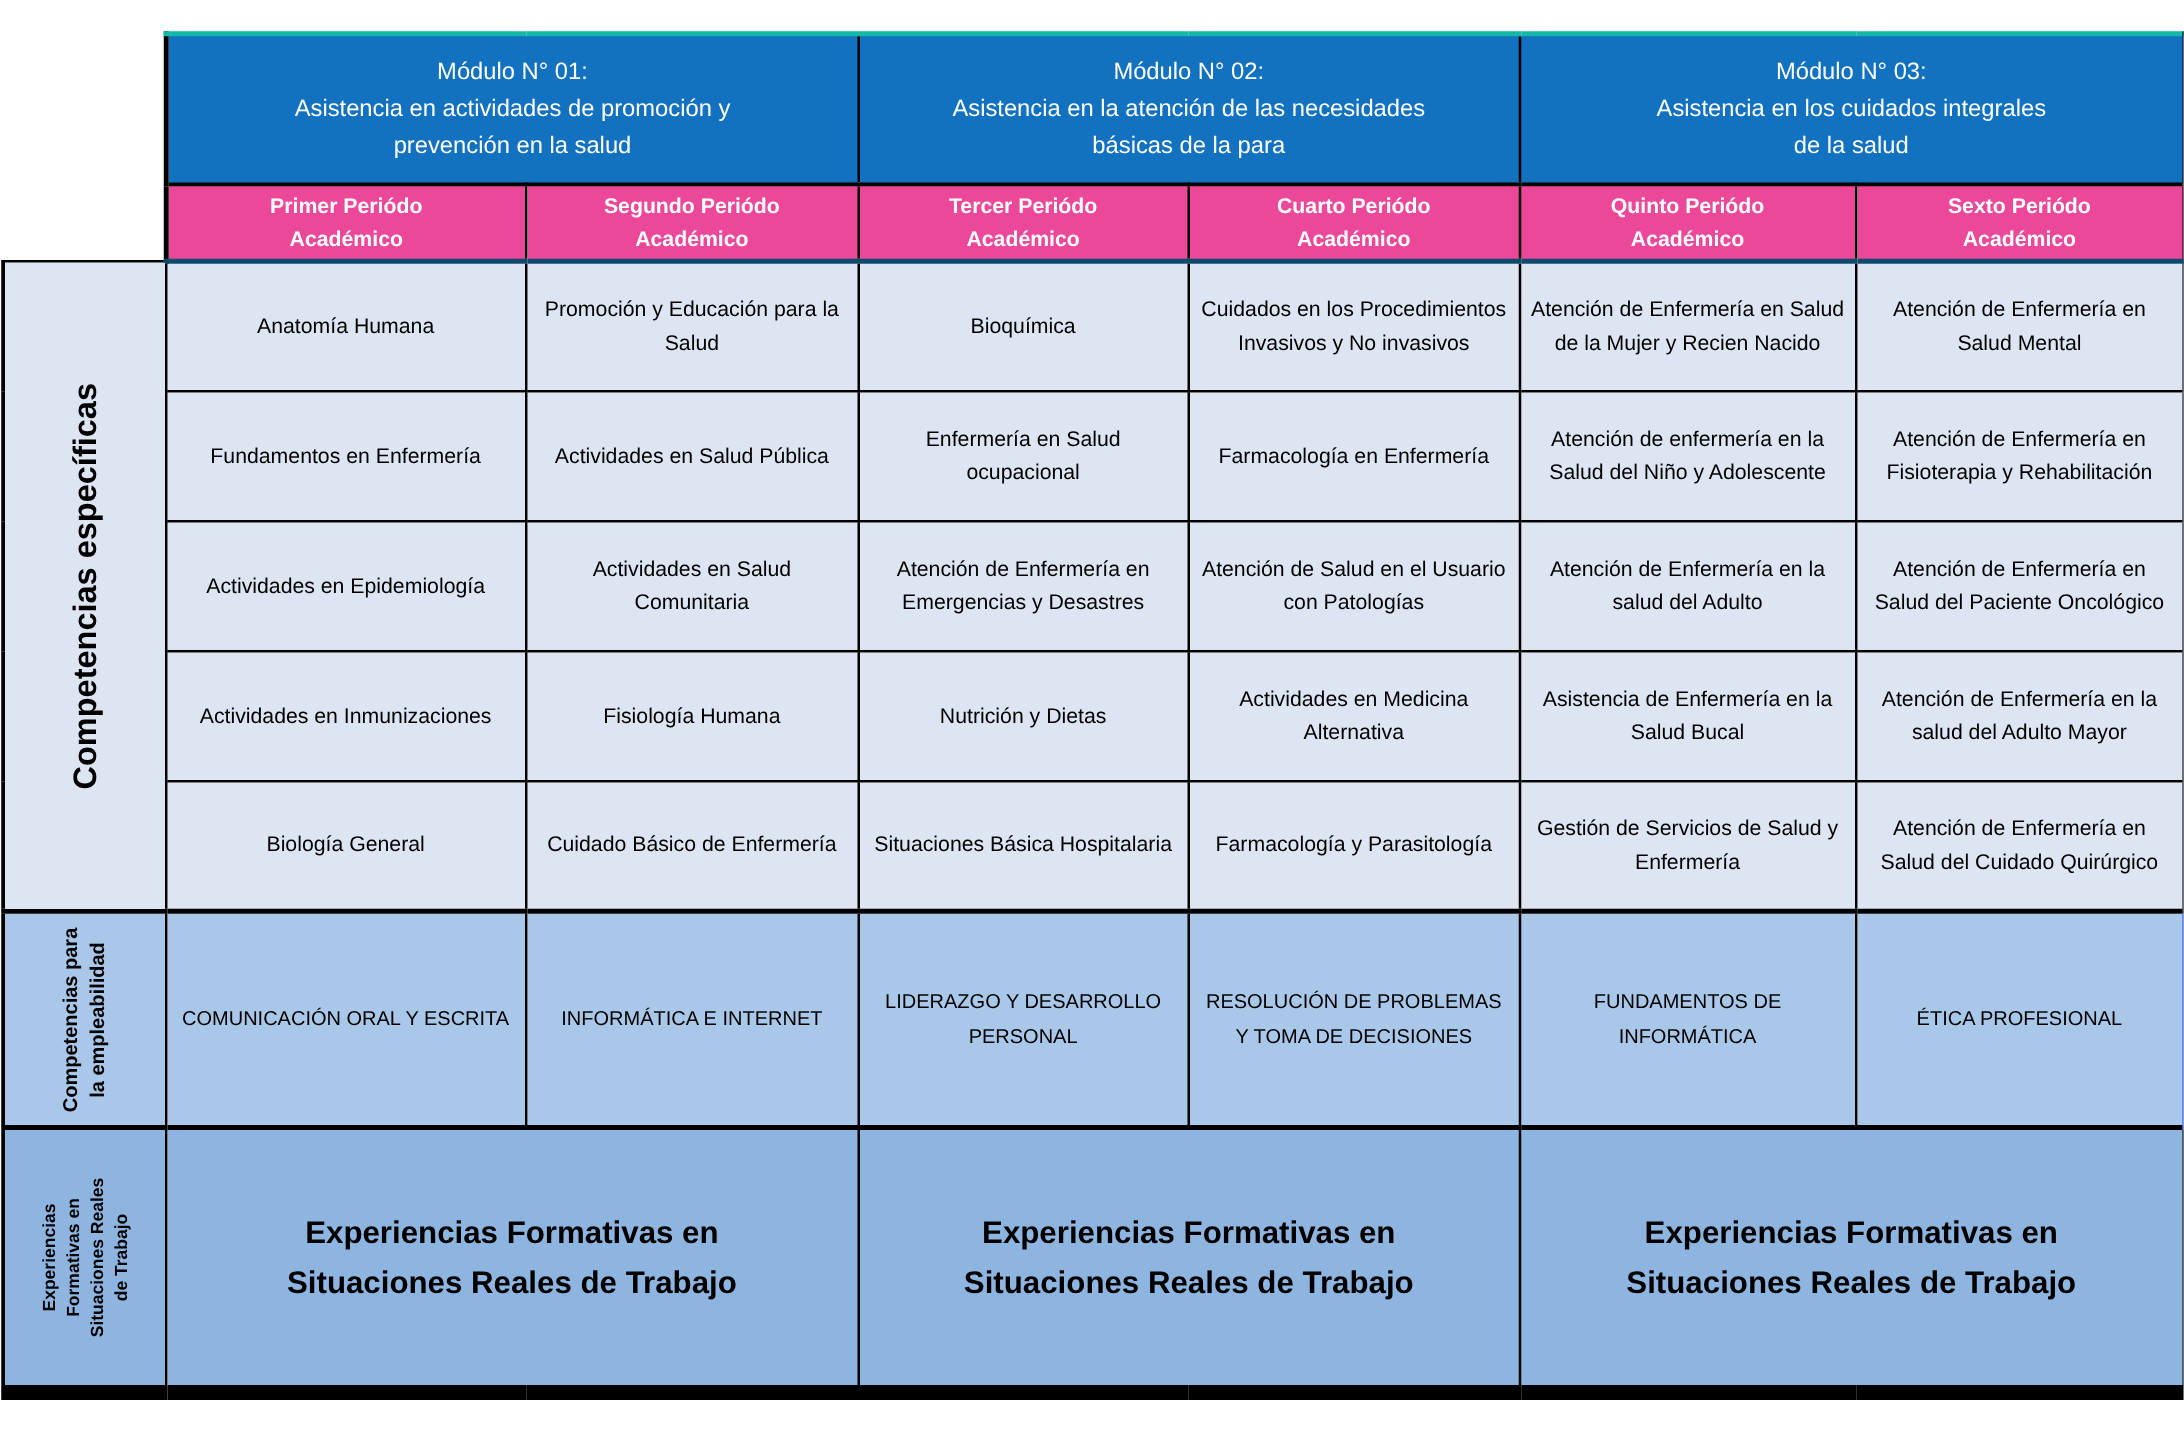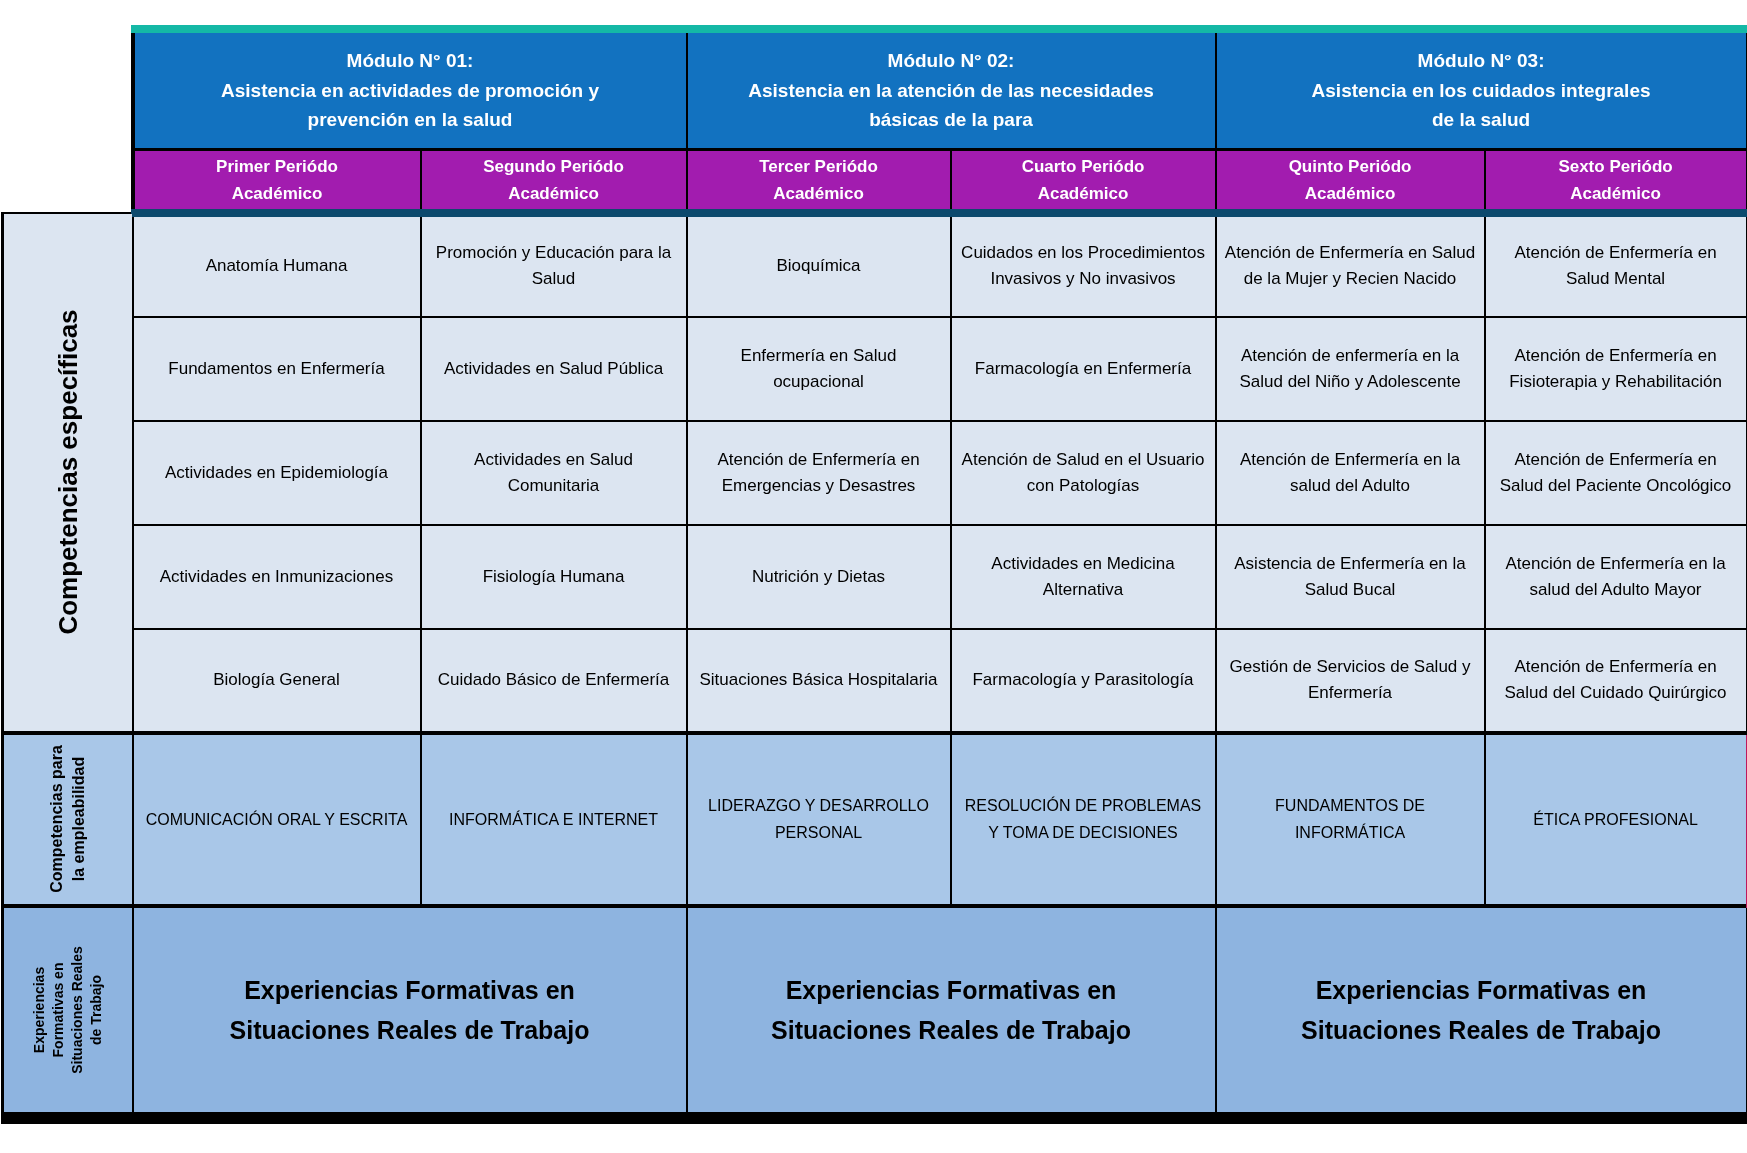--- a/index.html
+++ b/index.html
@@ -45,56 +45,56 @@
 
   tr.module-row  { height: 120px; }
   tr.period-row  { height: 62px; }
   tr.course-row  { height: 104px; }
   tr.emp-row     { height: 173px; }
   tr.exp-row     { height: 212px; }
 
   td.module-cell {
     background: #1272C0;
     color: #ffffff;
-    font-weight: bold;
+    font-weight: normal;
     font-size: 19px;
     line-height: 1.55;
-    border-top: 8px solid #14b8a6;
+    border-top: 4px solid #14b8a6;
     border-bottom: 3px solid #000;
   }
   td.module-cell.first { border-left: 4px solid #000; }
   td.module-cell.last  { border-right: 4px solid #000; }
 
   td.period-cell {
-    background: #a21caf;
+    background: #ec4899;
     color: #ffffff;
     font-weight: bold;
     font-size: 17px;
     line-height: 1.6;
-    border-bottom: 8px solid #0c4a6e;
+    border-bottom: 4px solid #0c4a6e;
   }
   td.period-cell.first { border-left: 4px solid #000; }
   td.period-cell.last  { border-right: 4px solid #000; }
 
   td.course-cell {
     background: #DCE5F1;
     color: #000000;
     font-size: 17px;
     line-height: 1.55;
   }
   td.course-cell.last { border-right: 4px solid #000; }
 
   td.emp-cell {
     background: #A9C7E8;
     color: #000000;
     font-size: 16px;
     line-height: 1.7;
     border-top: 4px solid #000;
   }
-  td.emp-cell.last { border-right: 4px solid #be185d; }
+  td.emp-cell.last { border-right: 4px solid #1d4ed8; }
 
   td.exp-cell {
     background: #8EB4E0;
     color: #000000;
     font-weight: bold;
     font-size: 25px;
     line-height: 1.6;
     border-top: 4px solid #000;
     border-bottom: 12px solid #000;
   }

